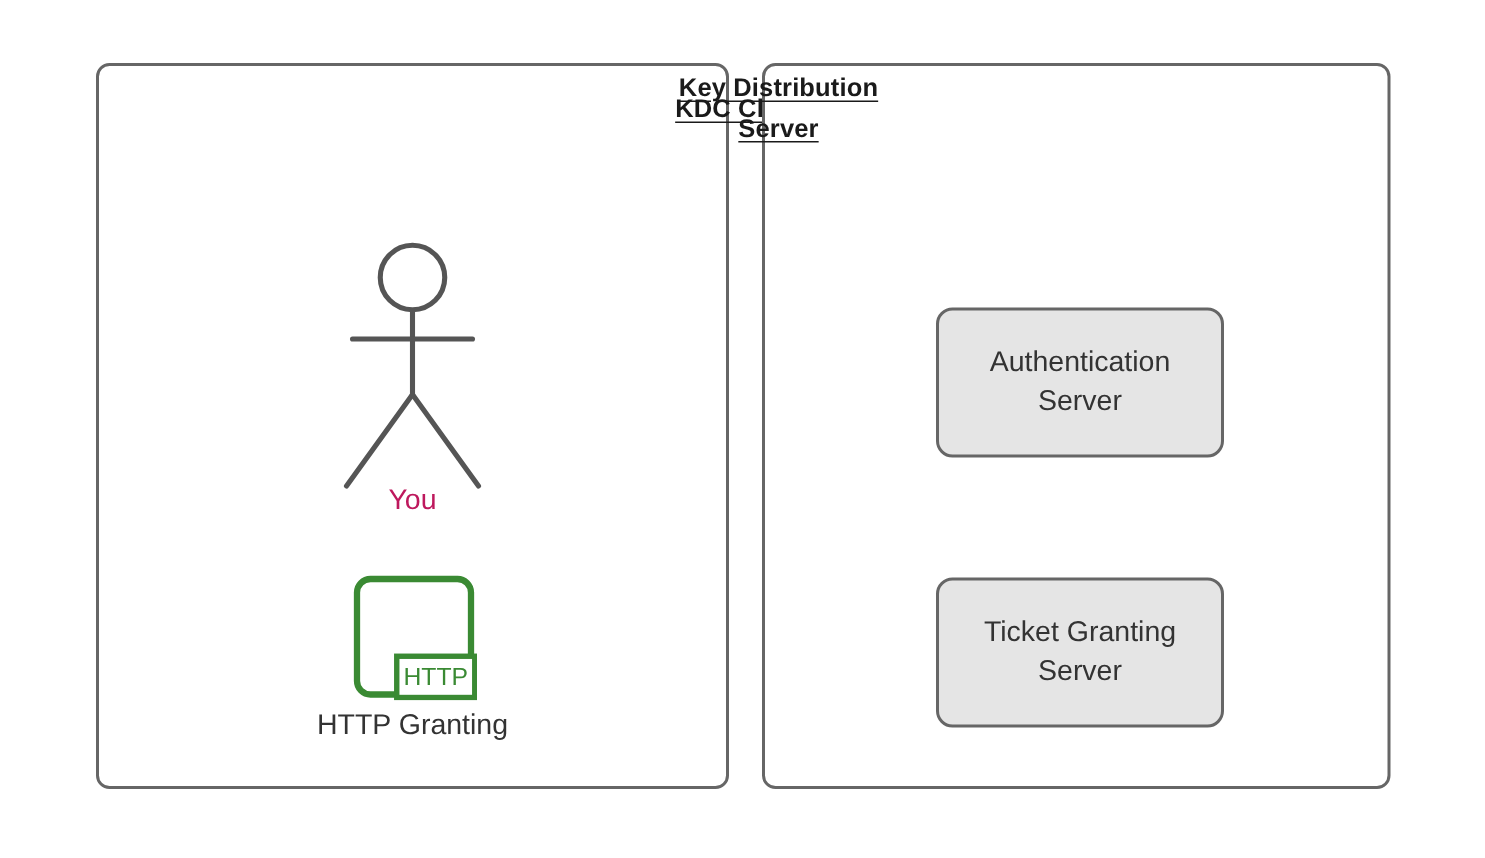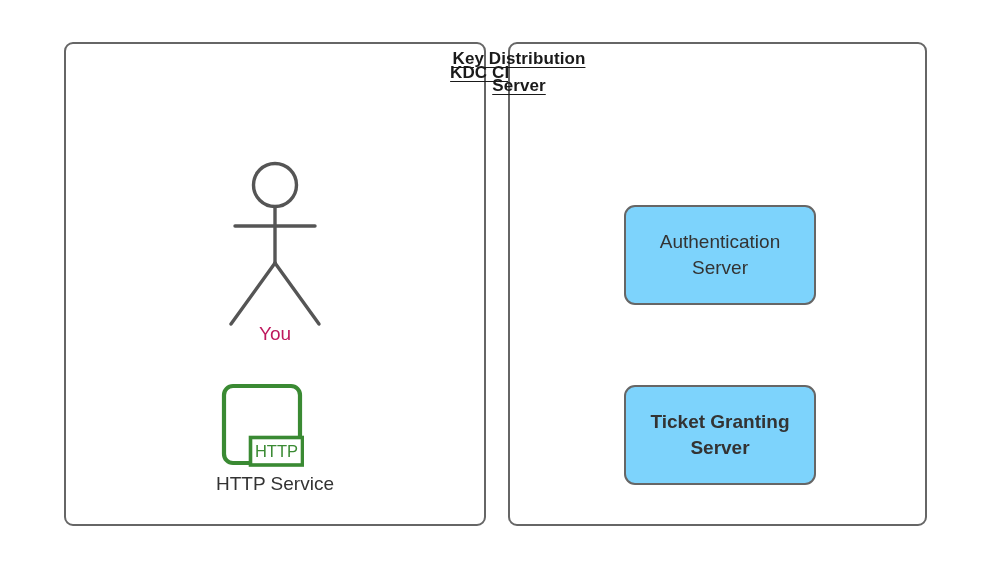--- a/index.html
+++ b/index.html
@@ -77,41 +77,41 @@
     top: 323px;
     width: 126px;
     text-align: center;
     font-size: 19px;
     color: #be185d;
   }
 
   
   .http-icon {
     position: absolute;
-    left: 220px;
+    left: 234px;
     top: 383px;
     width: 84px;
     height: 84px;
   }
   .http-icon svg { display: block; }
 
   .http-label {
     position: absolute;
     left: 180px;
     top: 473px;
     width: 190px;
     text-align: center;
     font-size: 19px;
     color: #333333;
   }
 
   
   .server-box {
     position: absolute;
-    background: #7dd3fc;
+    background: #e5e5e5;
     border: 2px solid #666666;
     border-radius: 11px;
     box-sizing: border-box;
     display: flex;
     align-items: center;
     justify-content: center;
     text-align: center;
     font-size: 19px;
     line-height: 26px;
     color: #333333;
@@ -120,21 +120,20 @@
     left: 624px;
     top: 205px;
     width: 192px;
     height: 100px;
   }
   #box-tgs {
     left: 624px;
     top: 385px;
     width: 192px;
     height: 100px;
-    font-weight: bold;
   }
   .server-box .box-text { display: block; padding: 0 10px; }
 </style>
 </head>
 <body>
 
 <div class="canvas">
 
   <div class="panel" id="panel-client"></div>
 
@@ -156,21 +155,21 @@
   <div class="http-icon">
     <svg width="84" height="84" viewBox="0 0 84 84" aria-hidden="true">
 
       <path d="M 80 52 L 80 12 A 9 9 0 0 0 71 3 L 13 3 A 9 9 0 0 0 4 12
                L 4 71 A 9 9 0 0 0 13 80 L 30 80" fill="none" stroke="#3a8a33" stroke-width="4.2" stroke-linecap="square"></path>
 
       <rect x="30.5" y="54.5" width="52" height="27.5" fill="#ffffff" stroke="#3a8a33" stroke-width="3.6"></rect>
       <text x="56.5" y="73.5" text-anchor="middle" font-family="Liberation Sans, sans-serif" font-size="16.5" fill="#3a8a33">HTTP</text>
     </svg>
   </div>
-  <div class="http-label">HTTP Service</div>
+  <div class="http-label">HTTP Granting</div>
 
   <div class="panel" id="panel-kdc"></div>
 
   <div class="panel-title" id="title-kdc">
     <span class="title-line">Key Distribution</span>
     <span class="title-line">Server</span>
   </div>
 
   <div class="server-box" id="box-auth">
     <span class="box-text">

